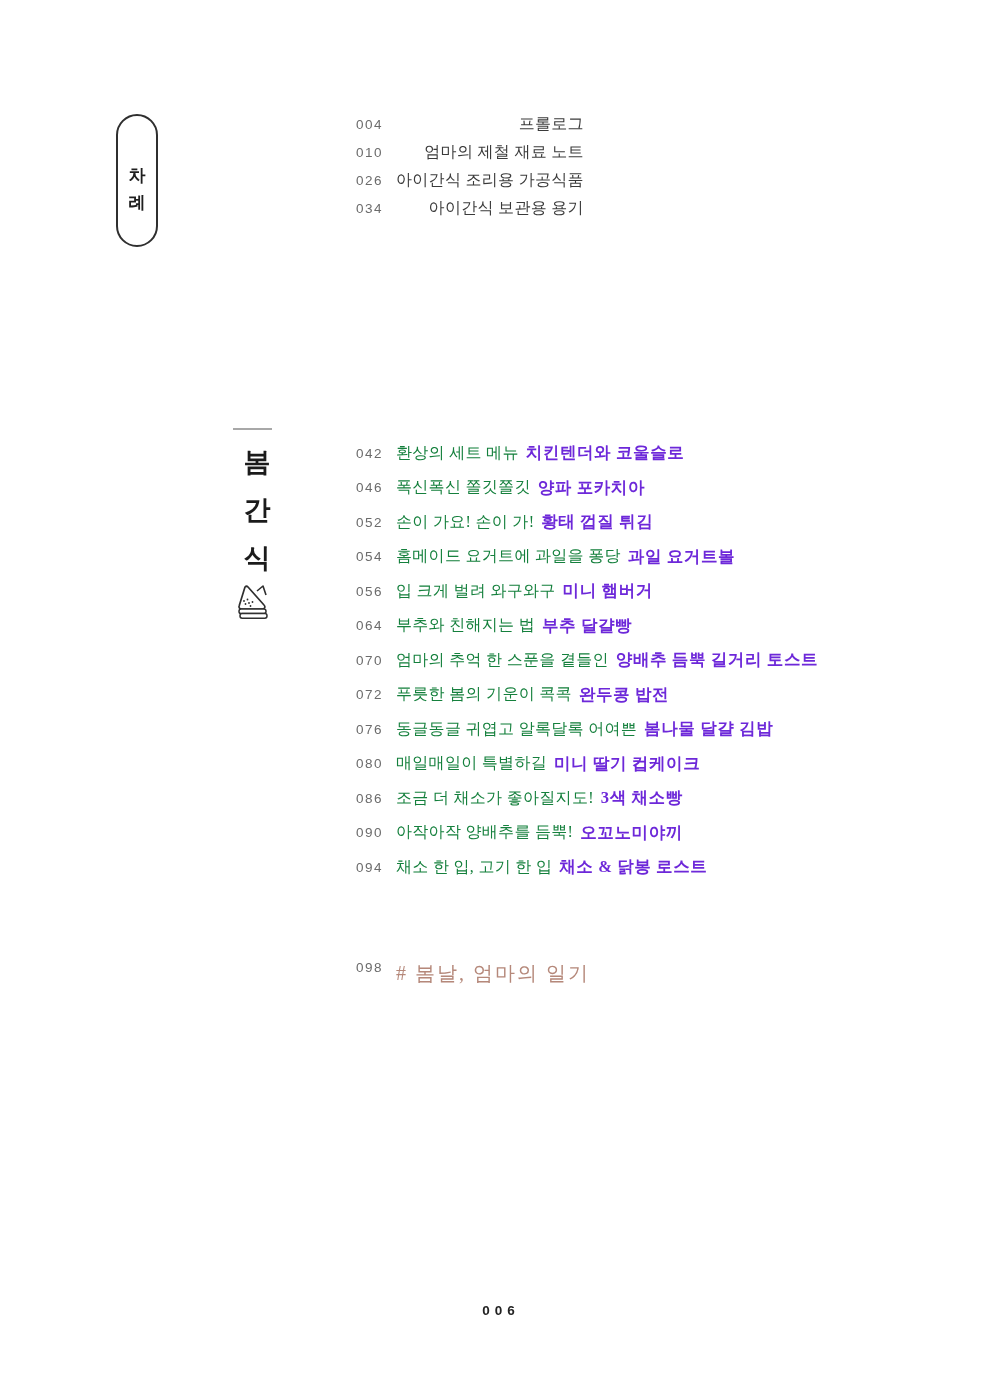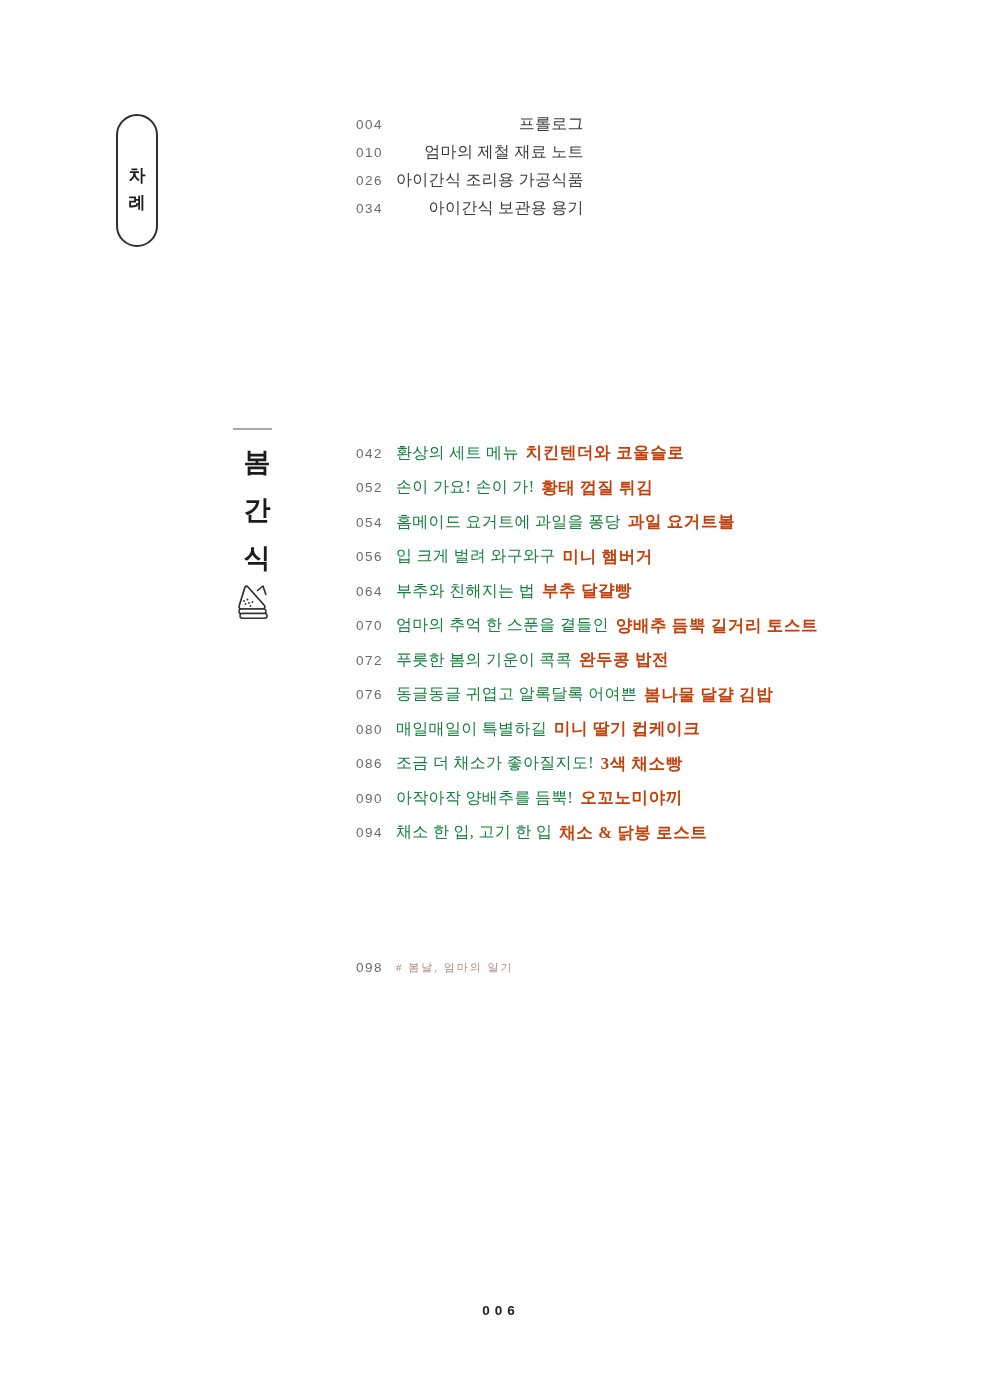--- a/index.html
+++ b/index.html
@@ -99,36 +99,36 @@
   }
   .rc-desc {
     font-size: 16px;
     color: #15803d;
     letter-spacing: 0.3px;
     white-space: pre;
   }
   .rc-name {
     font-size: 16.5px;
     font-weight: bold;
-    color: #c2410c;
+    color: #6d28d9;
     margin-left: 7px;
     letter-spacing: 0.6px;
     white-space: pre;
   }
 
   
   .diary-row {
     position: absolute;
     left: 356px; top: 960px;
     display: flex;
     align-items: flex-start;
     height: 28px;
   }
   .diary-title {
-    font-size: 11px;
+    font-size: 20px;
     letter-spacing: 2px;
   }
 
   
   .folio {
     position: absolute;
     left: 0; top: 1303px;
     width: 100%;
     text-align: center;
     font-family: "Liberation Sans", "DejaVu Sans", sans-serif;
@@ -204,20 +204,25 @@
   </div>
 
   <div class="recipes">
 
       <div class="rc-row">
         <span class="row-num">042</span>
         <span class="rc-desc">환상의 세트 메뉴</span>
         <span class="rc-name">치킨텐더와 코울슬로</span>
       </div>
 
+      <div class="rc-row">
+        <span class="row-num">046</span>
+        <span class="rc-desc">폭신폭신 쫄깃쫄깃</span>
+        <span class="rc-name">양파 포카치아</span>
+      </div>
 
       <div class="rc-row">
         <span class="row-num">052</span>
         <span class="rc-desc">손이 가요! 손이 가!</span>
         <span class="rc-name">황태 껍질 튀김</span>
       </div>
 
       <div class="rc-row">
         <span class="row-num">054</span>
         <span class="rc-desc">홈메이드 요거트에 과일을 퐁당</span>

